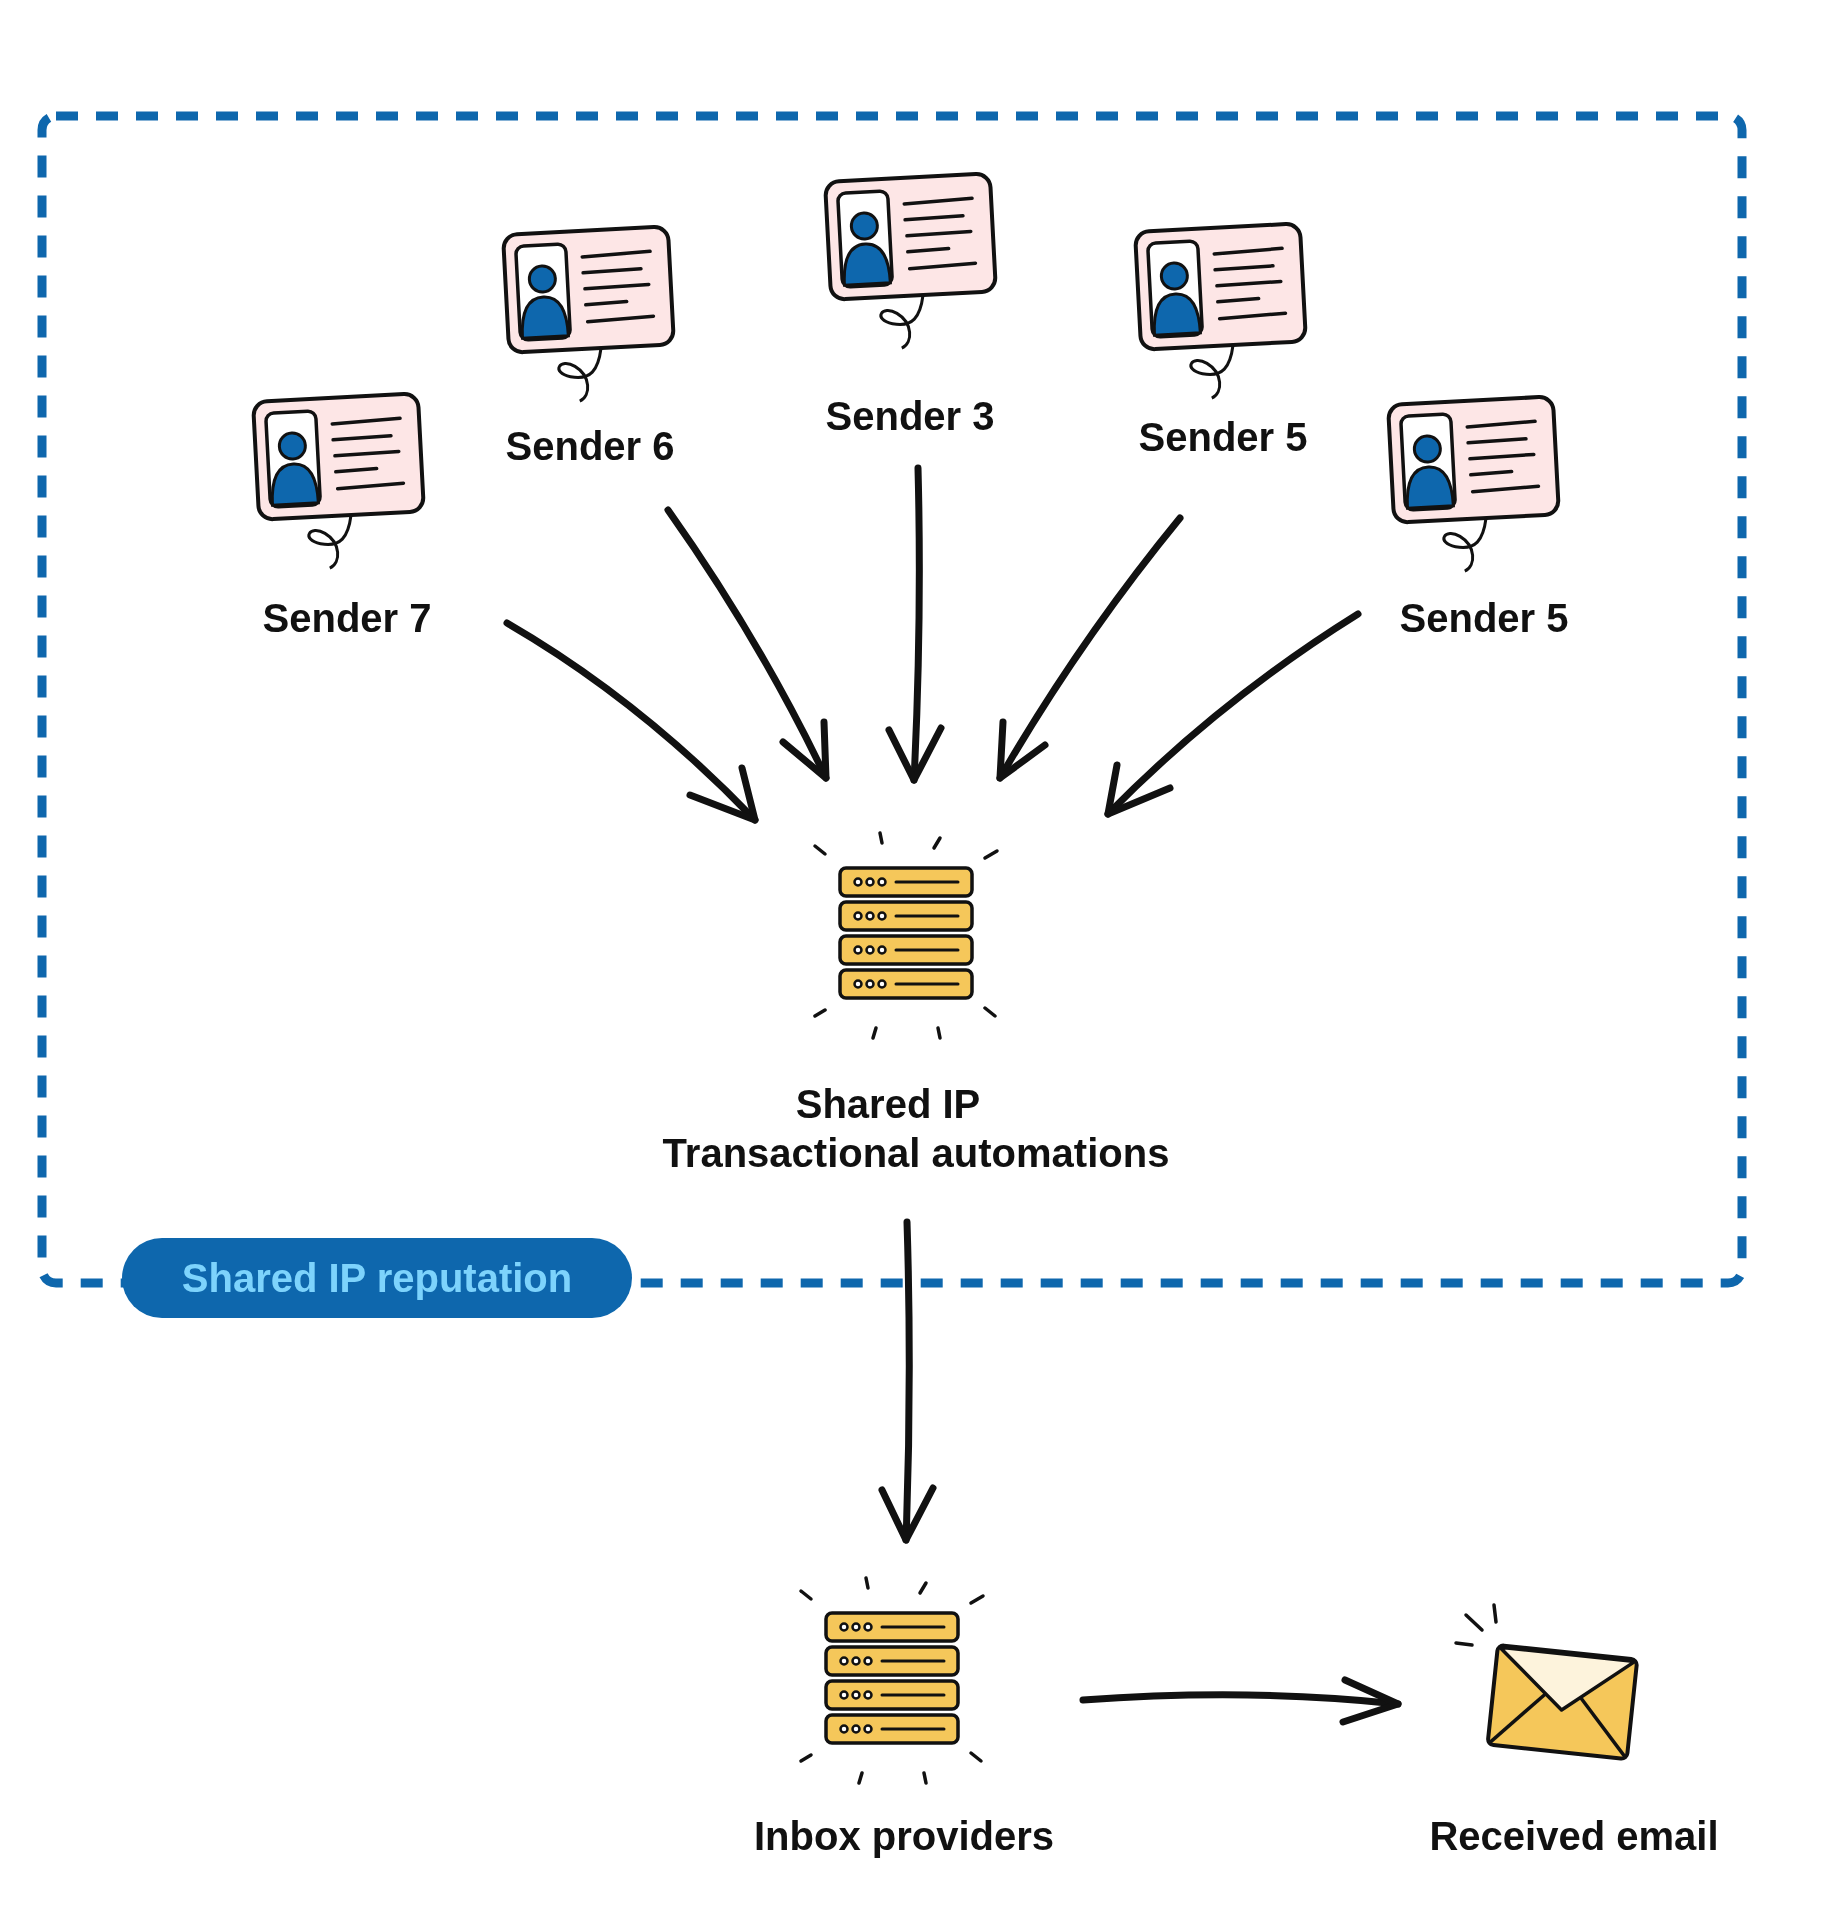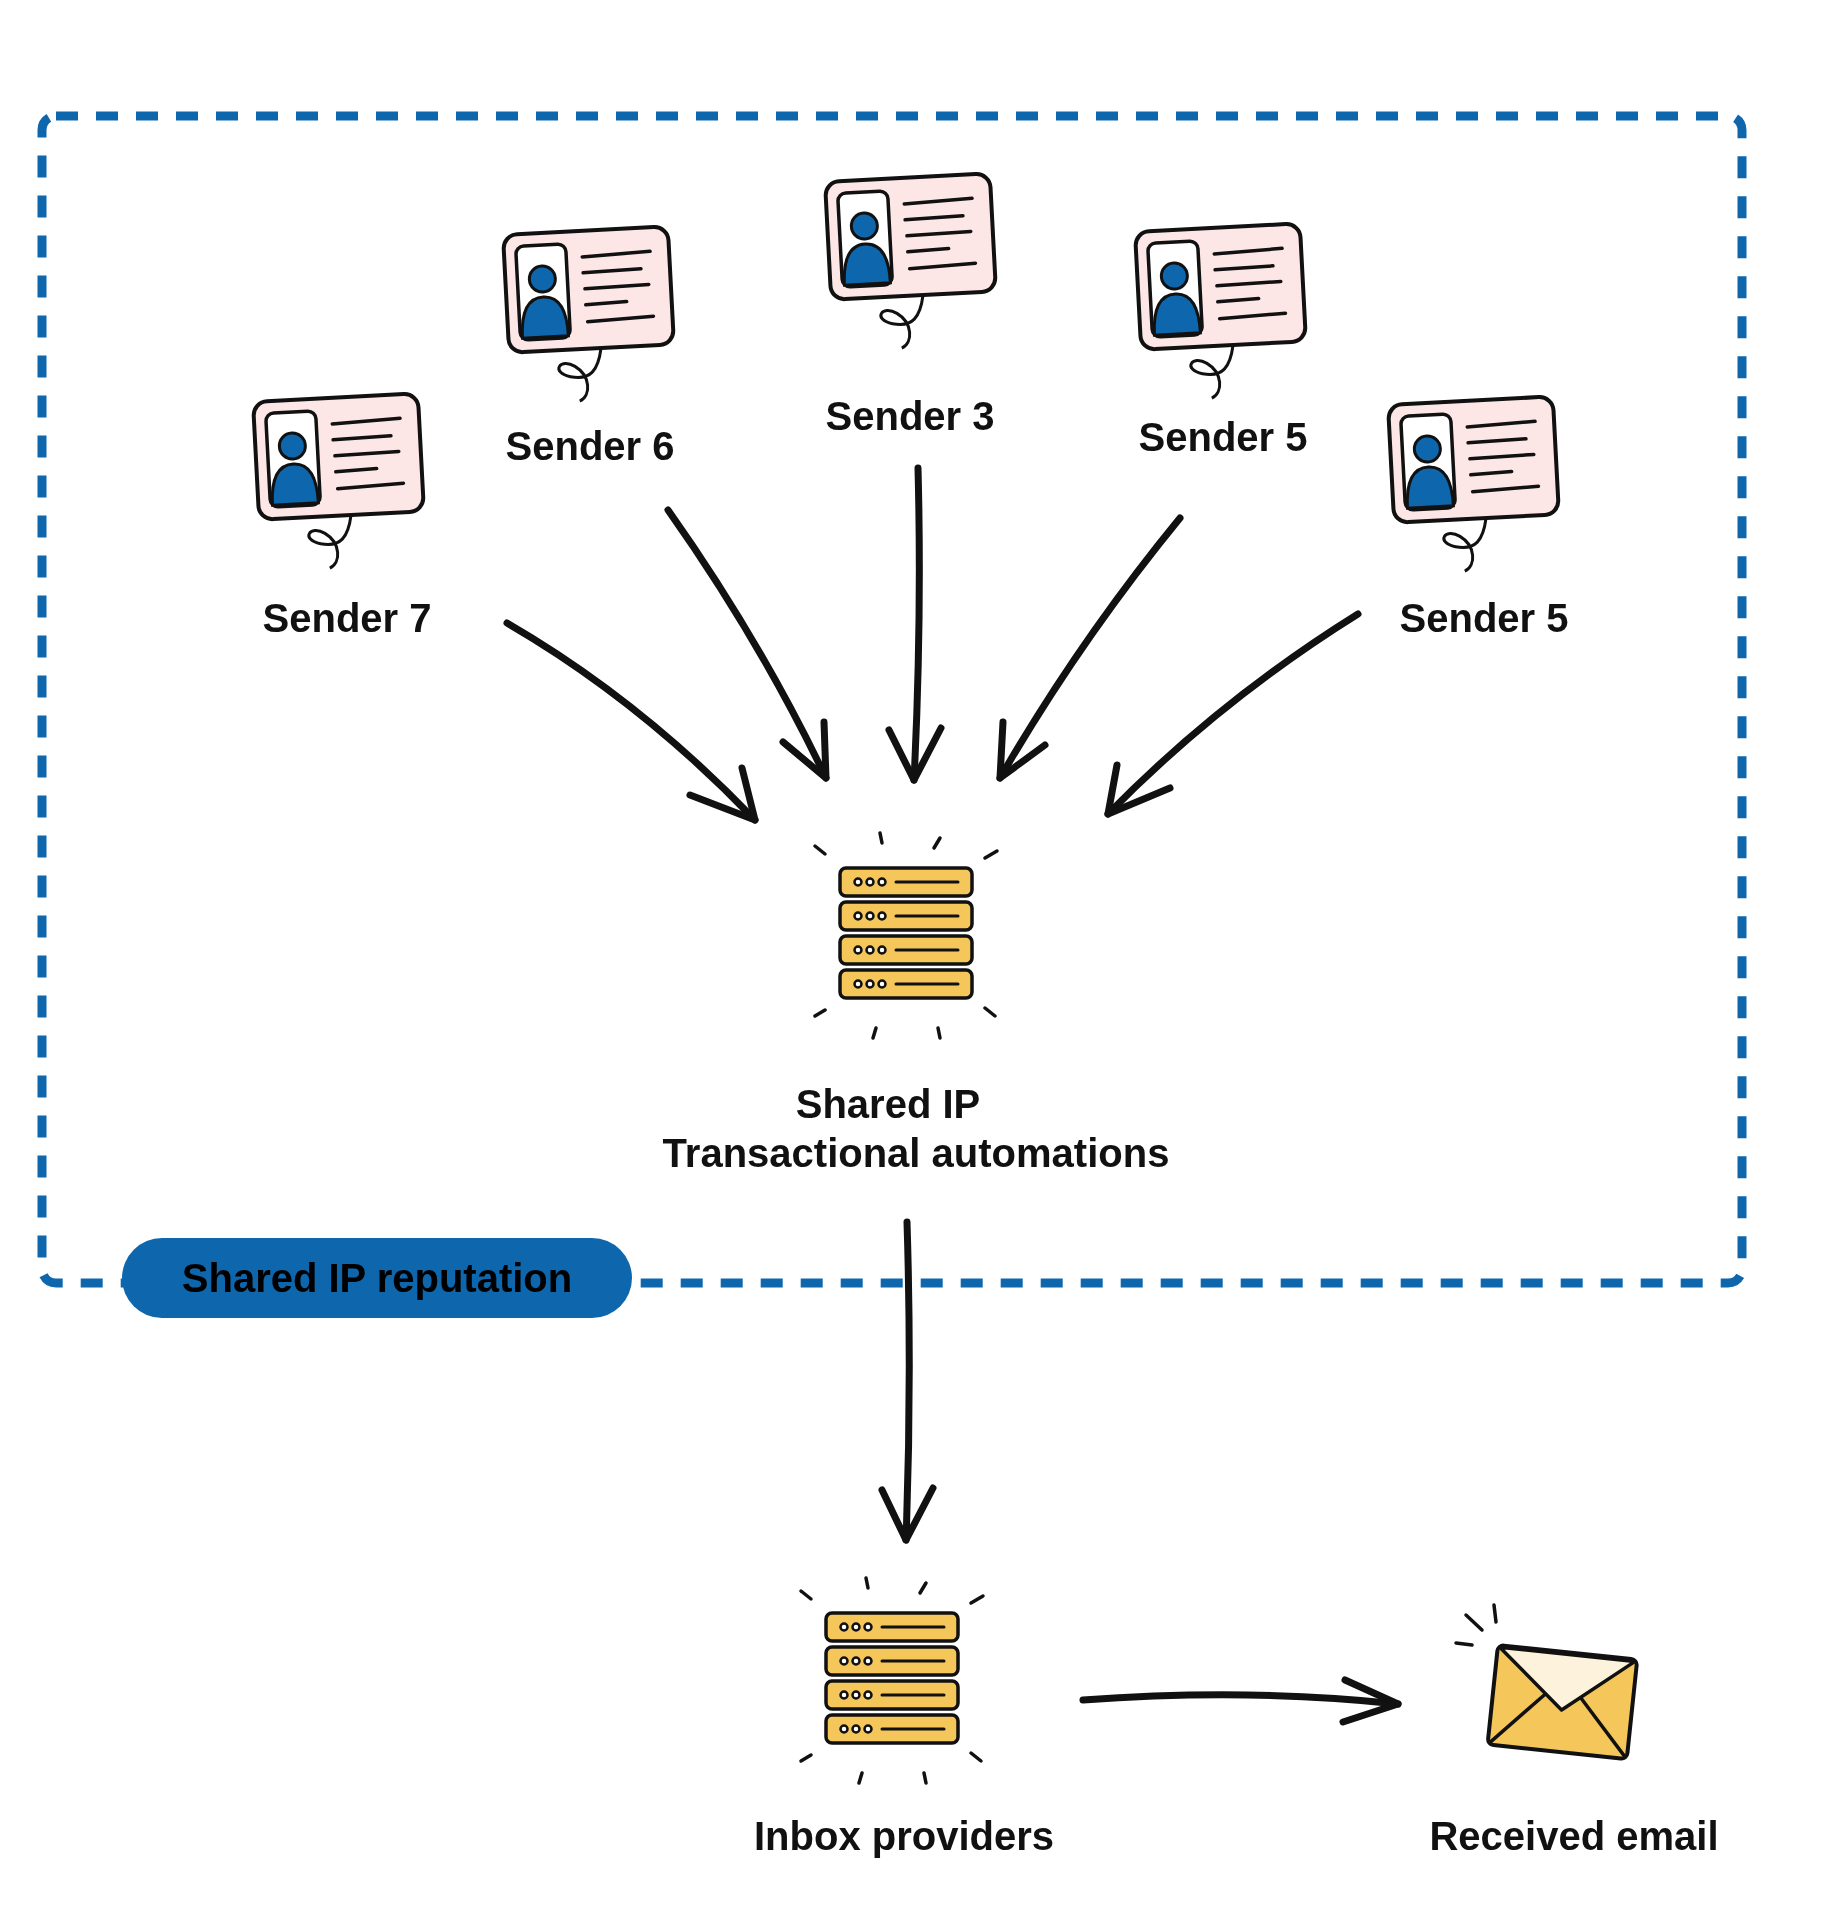--- a/index.html
+++ b/index.html
@@ -1,19 +1,19 @@
 <!DOCTYPE html>
 <html><head>
 <meta charset="utf-8">
 <style>
   html,body{margin:0;padding:0;background:#ffffff;}
   body{width:1843px;height:1913px;position:relative;overflow:hidden;font-family:"Liberation Sans",sans-serif;}
   svg.canvas{position:absolute;left:0;top:0;}
   .lbl{position:absolute;font-family:"Liberation Sans",sans-serif;font-weight:bold;font-size:40px;color:#111;white-space:nowrap;transform:translate(-50%,-50%);line-height:1;}
-  .badge{position:absolute;left:122px;top:1238px;width:510px;height:80px;border-radius:40px;background:#0e67ad;color:#000000;font-weight:bold;font-size:40px;display:flex;align-items:center;justify-content:center;font-family:"Liberation Sans",sans-serif;}
+  .badge{position:absolute;left:122px;top:1238px;width:510px;height:80px;border-radius:40px;background:#0e67ad;color:#7dd3fc;font-weight:bold;font-size:40px;display:flex;align-items:center;justify-content:center;font-family:"Liberation Sans",sans-serif;}
 </style>
 </head>
 <body>
 
 <svg class="canvas" width="1843" height="1913" viewBox="0 0 1843 1913" xmlns="http://www.w3.org/2000/svg">
   <defs>
     <g id="idcard">
       <rect x="0" y="0" width="165" height="118" rx="14" fill="#fde6e6" stroke="#111" stroke-width="4"></rect>
       <rect x="12" y="12" width="50" height="94" rx="8" fill="#fff" stroke="#111" stroke-width="3.5"></rect>
       <circle cx="37" cy="46" r="13" fill="#0e67ad" stroke="#111" stroke-width="3"></circle>

